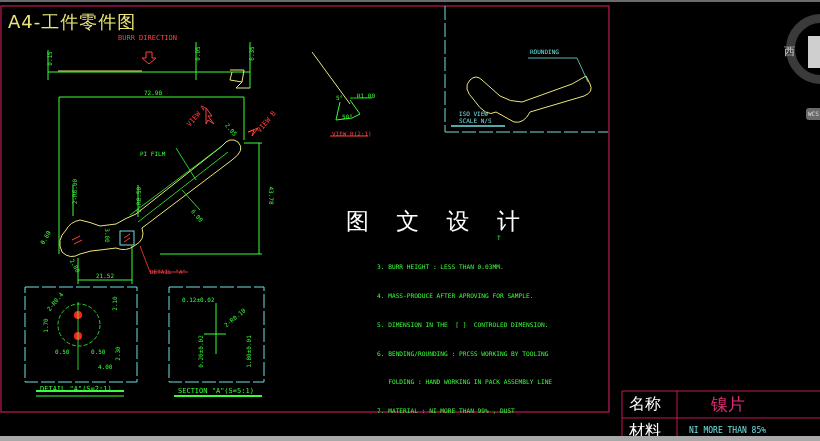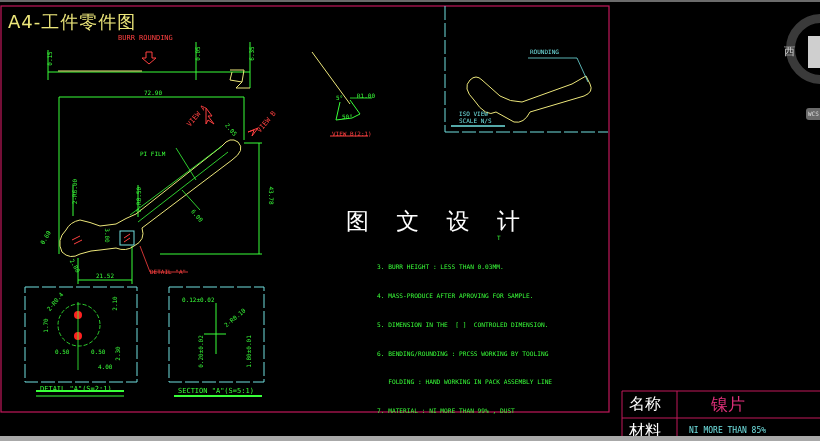--- a/index.html
+++ b/index.html
@@ -100,21 +100,21 @@
 
   <g stroke="#c2185b" stroke-width="1">
     <line x1="622" y1="391" x2="820" y2="391"></line>
     <line x1="622" y1="418" x2="820" y2="418"></line>
     <line x1="622" y1="391" x2="622" y2="436"></line>
     <line x1="677" y1="391" x2="677" y2="436"></line>
   </g>
 </svg>
 
 <div class="abs title">A4-工件零件图</div>
-<div class="abs red small" style="left:118px;top:34px;">BURR ROUNDING</div>
+<div class="abs red small" style="left:118px;top:34px;">BURR DIRECTION</div>
 <div class="abs grn tiny" style="left:42px;top:55px;transform:rotate(-90deg);">0.15</div>
 <div class="abs grn tiny" style="left:190px;top:50px;transform:rotate(-90deg);">0.05</div>
 <div class="abs grn tiny" style="left:244px;top:50px;transform:rotate(-90deg);">6.35</div>
 <div class="abs grn tiny" style="left:144px;top:89px;">72.90</div>
 <div class="abs grn tiny" style="left:262px;top:192px;transform:rotate(90deg);">43.78</div>
 <div class="abs red small" style="left:184px;top:112px;transform:rotate(-50deg);">VIEW A</div>
 <div class="abs red small" style="left:254px;top:118px;transform:rotate(-50deg);">VIEW B</div>
 <div class="abs grn tiny" style="left:140px;top:150px;">PI FILM</div>
 <div class="abs grn tiny" style="left:62px;top:188px;transform:rotate(-90deg);">2-R6.00</div>
 <div class="abs grn tiny" style="left:126px;top:196px;transform:rotate(-90deg);">2-R8.50</div>

